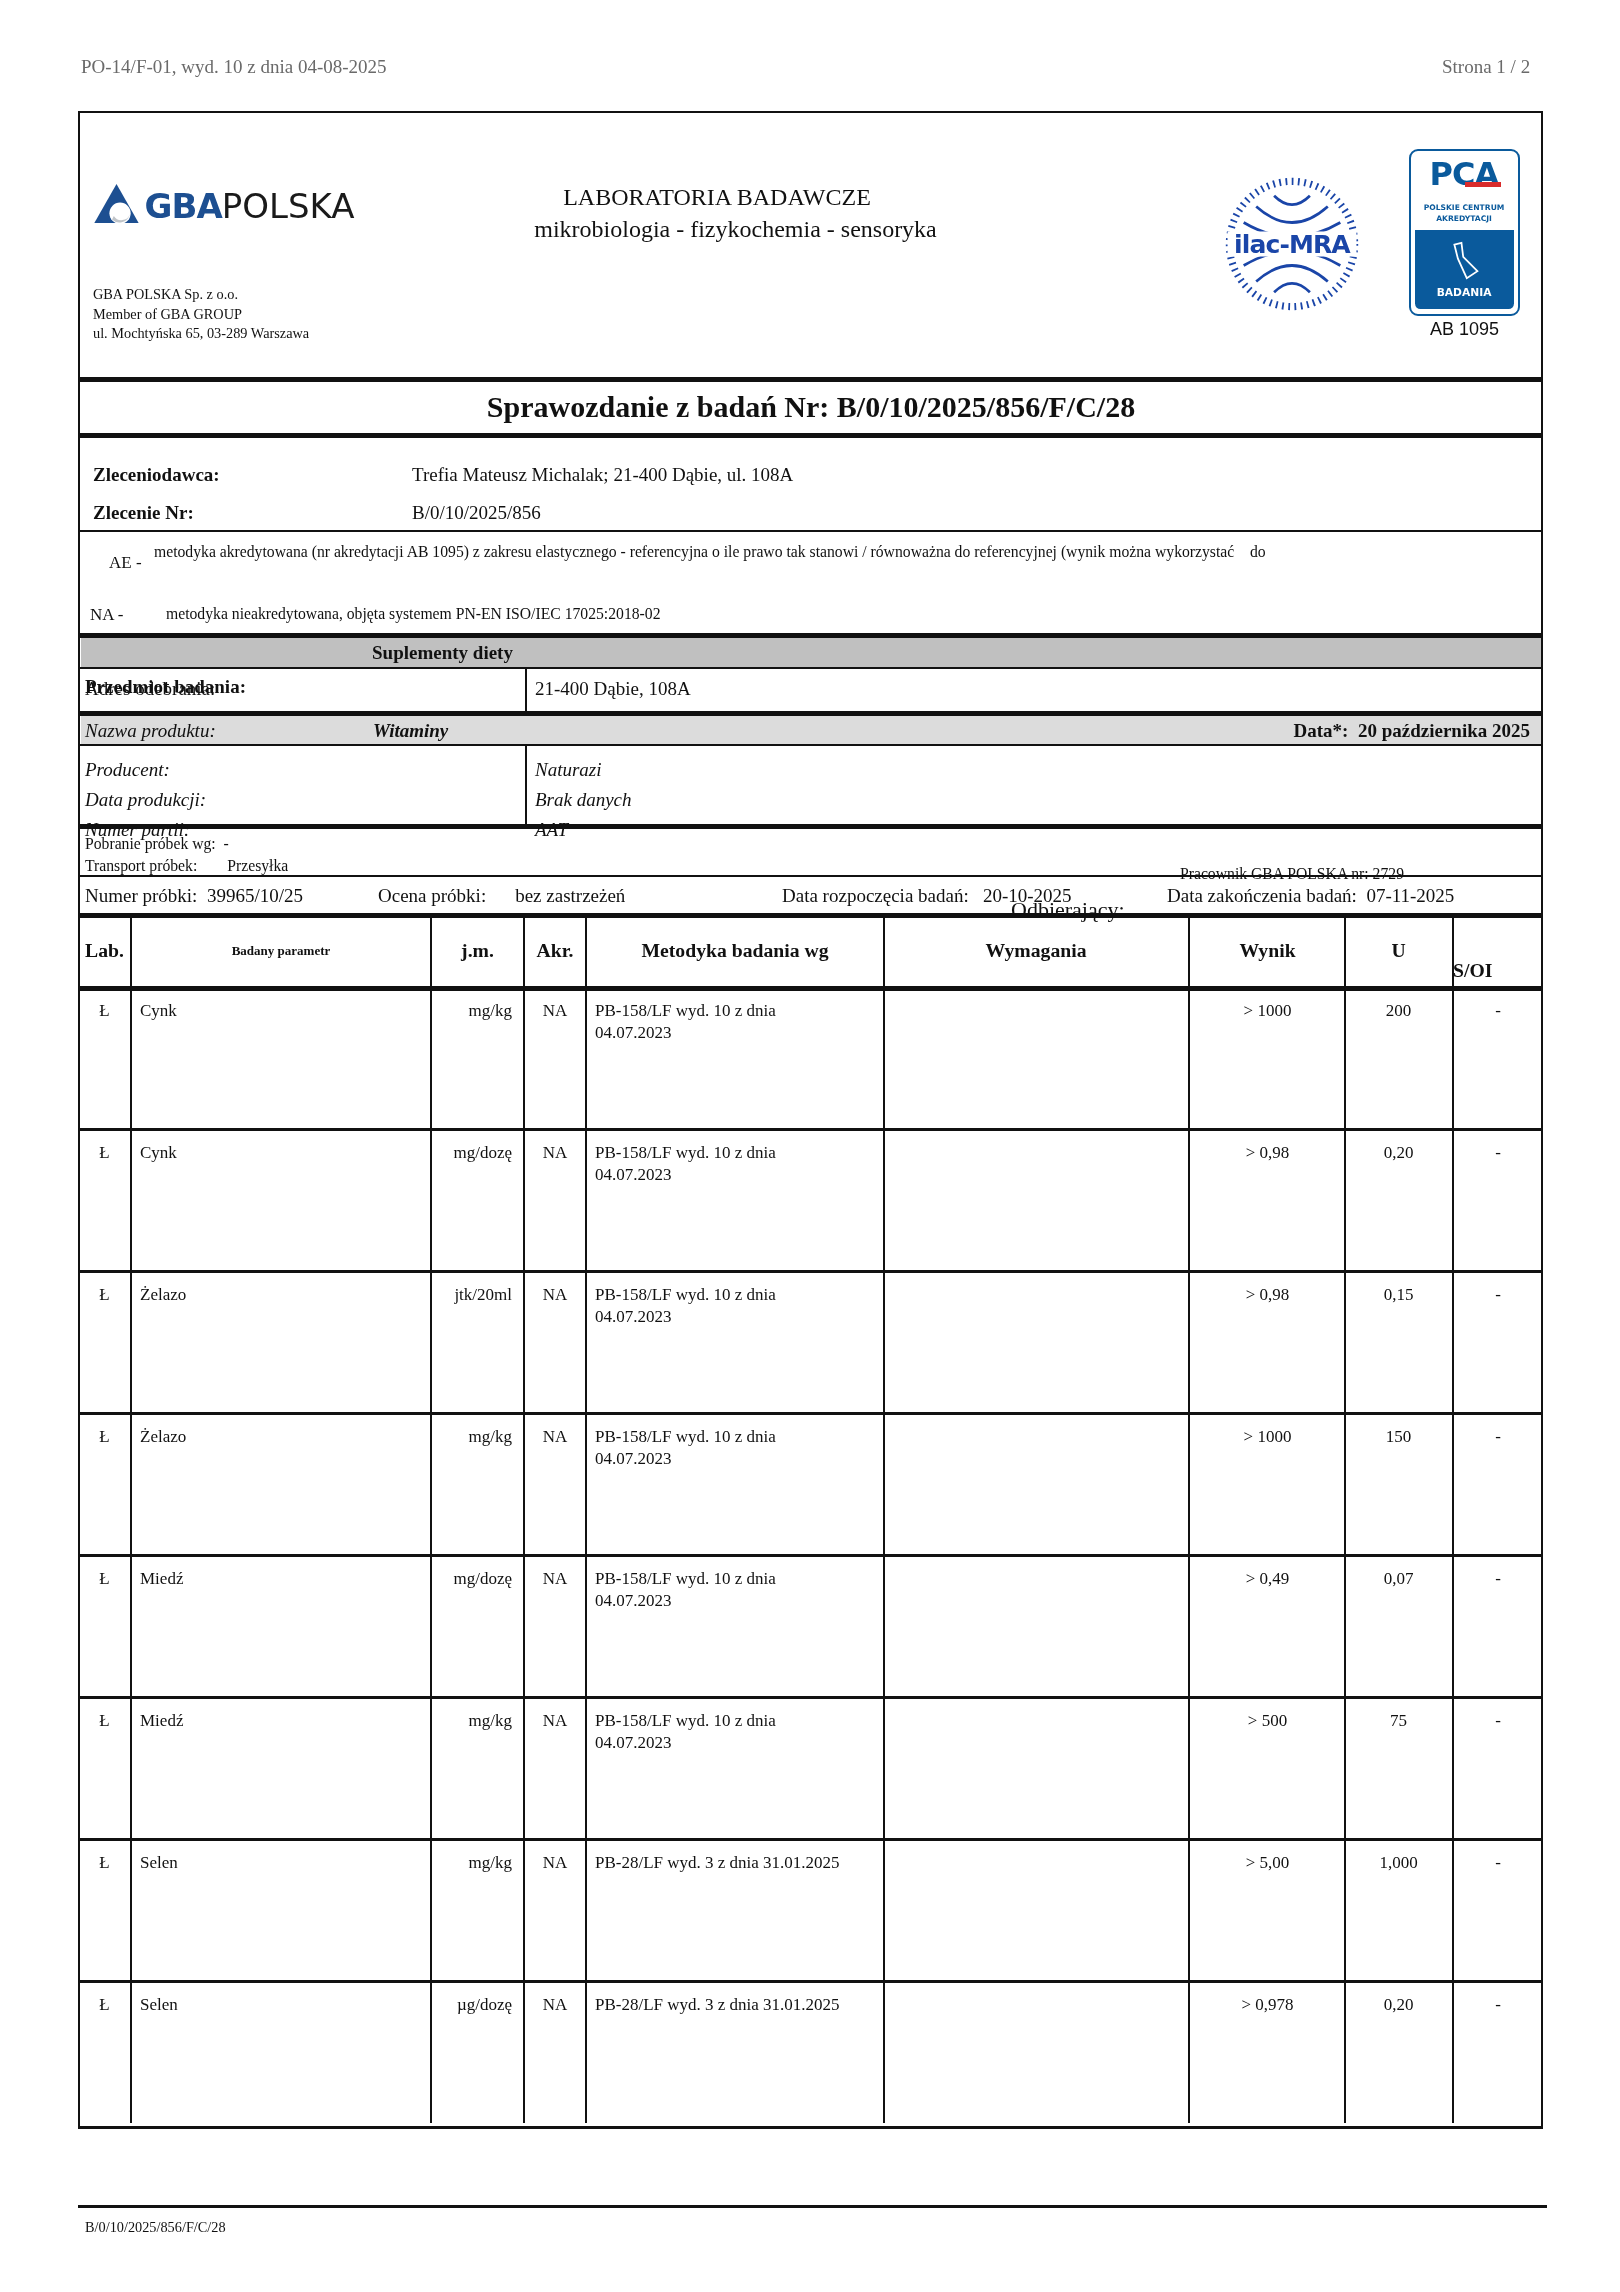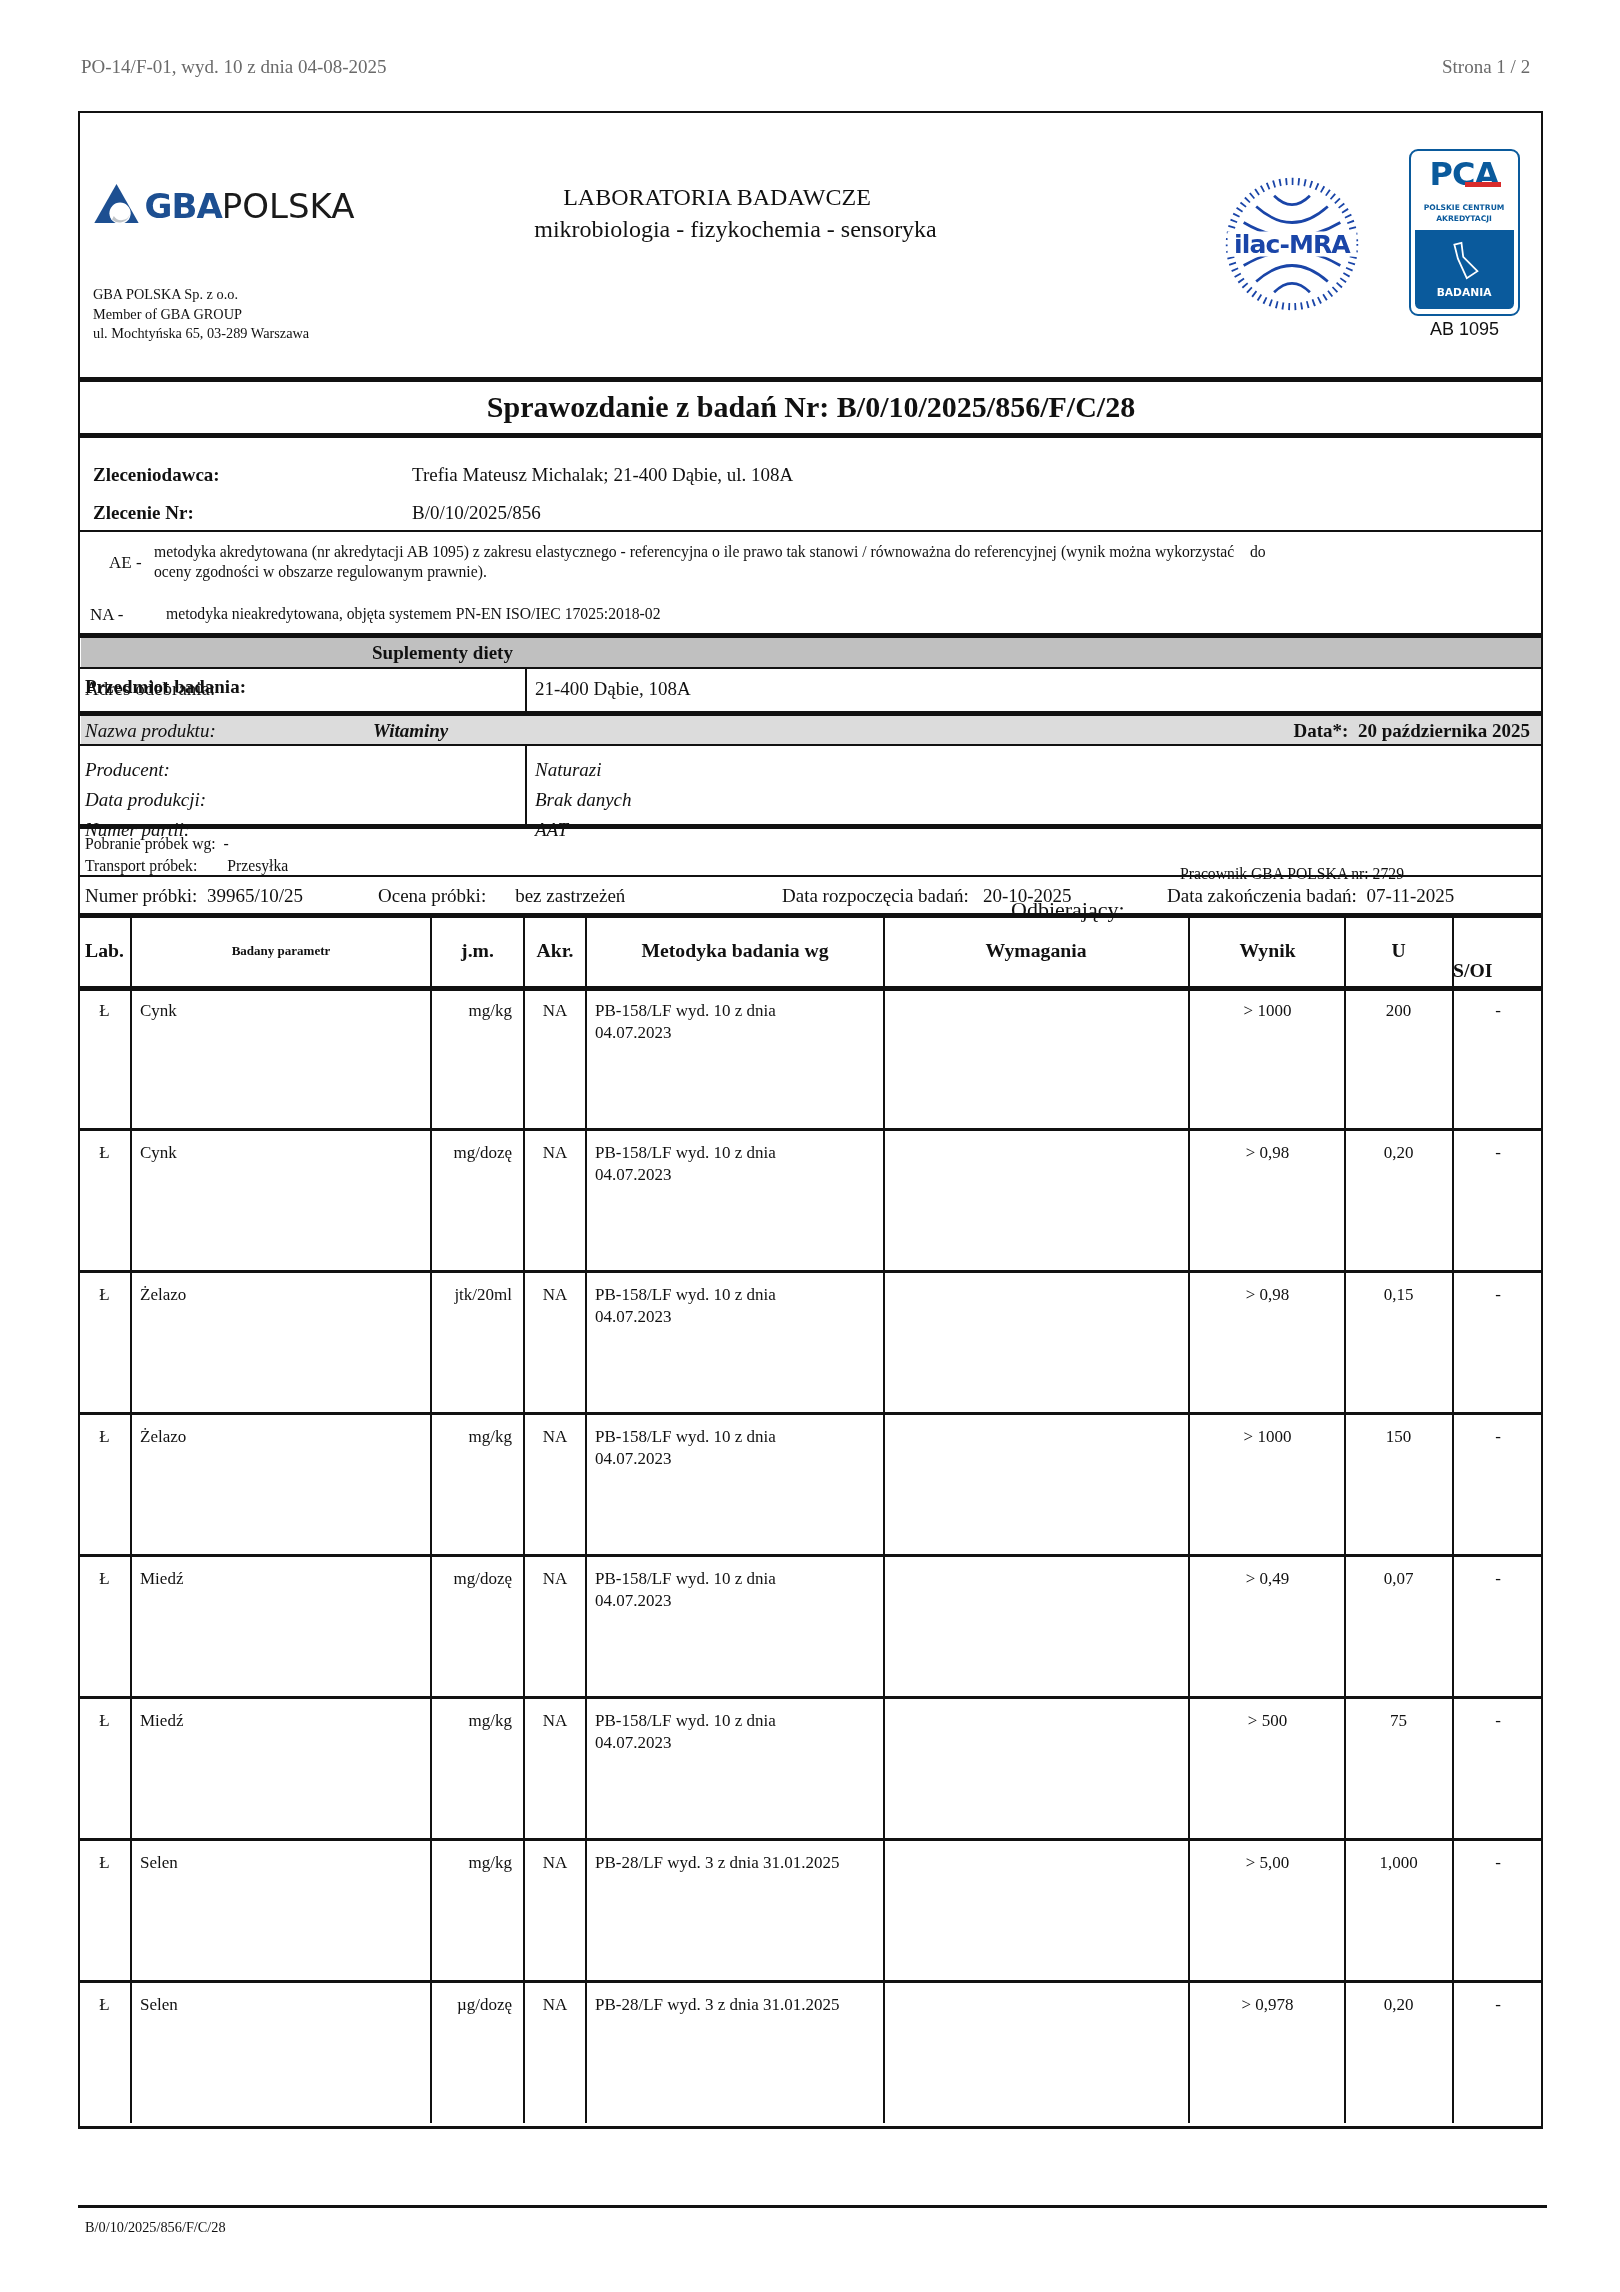--- a/index.html
+++ b/index.html
@@ -98,21 +98,20 @@
 
 <div class="abs bold t21" style="left:93px; top:464px;">Zleceniodawca:</div>
 <div class="abs t21" style="left:412px; top:464px;">Trefia Mateusz Michalak; 21-400 Dąbie, ul. 108A</div>
 <div class="abs bold t21" style="left:93px; top:502px;">Zlecenie Nr:</div>
 <div class="abs t21" style="left:412px; top:502px;">B/0/10/2025/856</div>
 <div class="hline thin" style="top:530px;"></div>
 
 <div class="abs t19" style="left:109px; top:553px;">AE -</div>
 <div class="abs nowrap" style="left:154px; top:542px; font-size:15.7px; line-height:19.7px;">
   <div style="white-space:pre;">metodyka akredytowana (nr akredytacji AB 1095) z zakresu elastycznego - referencyjna o ile prawo tak stanowi / równoważna do referencyjnej (wynik można wykorzystać    do</div>
-  <div>oceny zgodności w obszarze regulowanym prawnie).</div>
 </div>
 <div class="abs t19" style="left:90px; top:605px;">NA -</div>
 <div class="abs" style="left:166px; top:605px; font-size:15.7px;">metodyka nieakredytowana, objęta systemem PN-EN ISO/IEC 17025:2018-02</div>
 
 <div class="hline thick" style="top:633px;"></div>
 <div class="gray-band" style="top:638px; height:29.6px; background:#c0c0c0;"></div>
 <div class="abs bold t21" style="left:85px; top:676px;">Przedmiot badania:</div>
 <div class="abs bold t21" style="left:372px; top:642px;">Suplementy diety</div>
 <div class="hline thin" style="top:667px;"></div>
 

